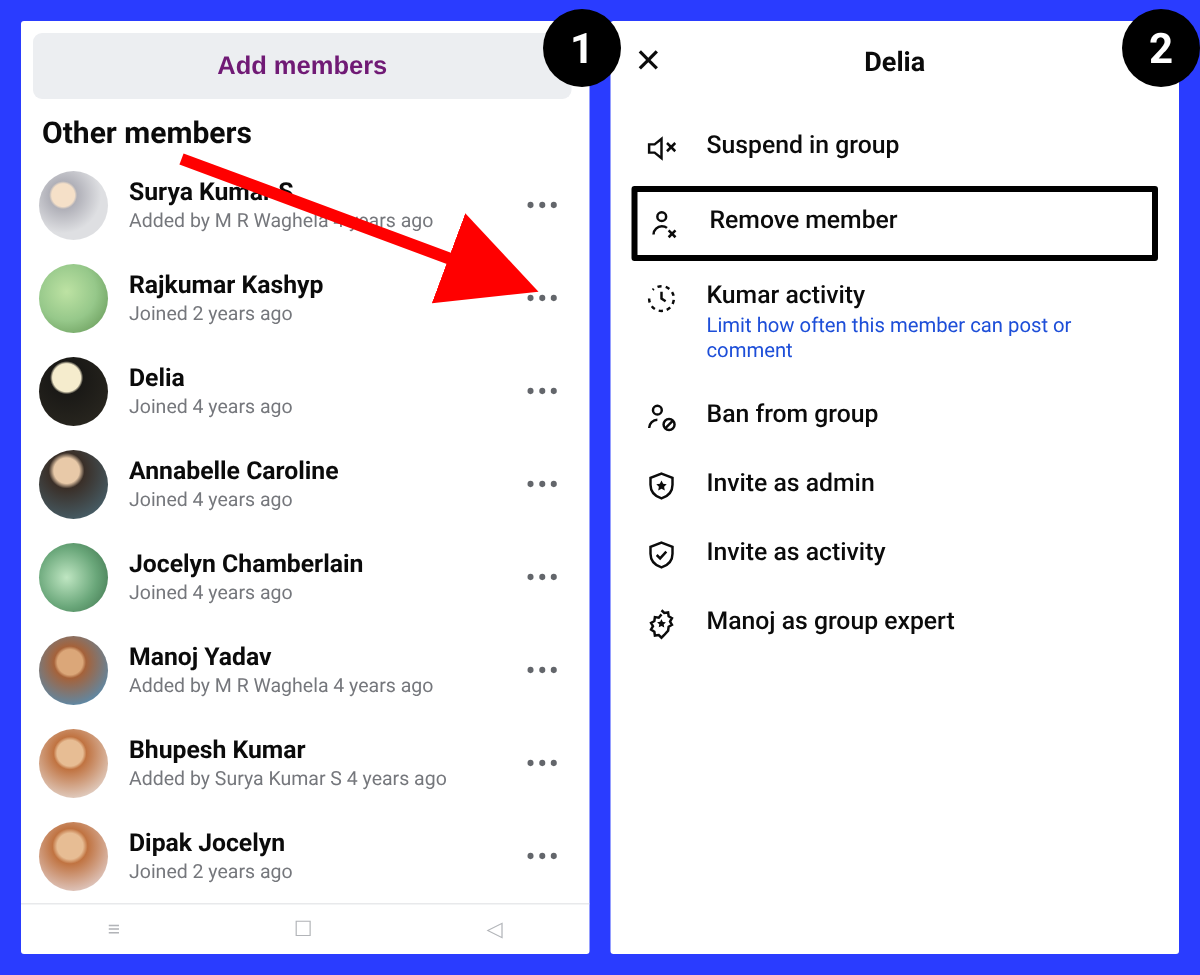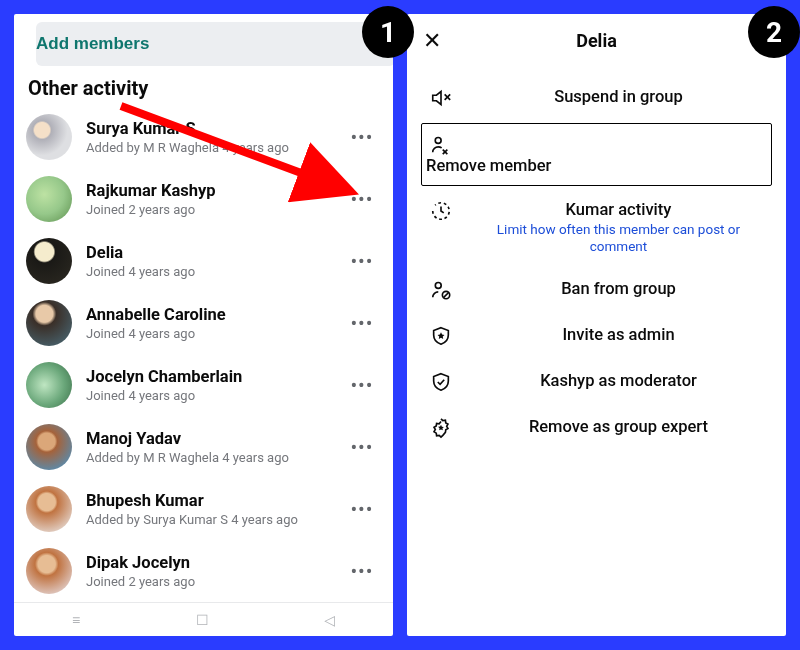--- a/index.html
+++ b/index.html
@@ -34,29 +34,29 @@
     display: flex;
     align-items: center;
     justify-content: center;
     z-index: 50;
   }
   .step1 { top: 6px; left: 362px; }
   .step2 { top: 6px; left: 748px; }
 
   
   .add-btn {
-    margin: 8px 10px 8px 22px;
+    margin: 8px 10px 8px 8px;
     background: #eceef1;
     border-radius: 6px;
     border: none;
     font-size: 17px;
     font-weight: 600;
     padding: 12px 0;
-    text-align: left;
-    color: #0f766e;
+    text-align: center;
+    color: #701a75;
     width: calc(100% - 20px);
     cursor: pointer;
   }
   .section-title {
     font-size: 20px;
     font-weight: 700;
     padding: 2px 14px 6px 14px;
     color: #0b0b0b;
   }
   .members { flex: 1; overflow-y: auto; }
@@ -109,33 +109,32 @@
   }
   .close-x {
     font-size: 22px; color: #0b0b0b; cursor: pointer;
     width: 28px;
   }
   .sheet-title {
     flex: 1; text-align: center;
     font-size: 18px; font-weight: 700; color: #0b0b0b;
     padding-right: 28px; 
   }
-  .actions { padding: 14px 14px 0 14px; text-align: center; }
+  .actions { padding: 14px 14px 0 14px; }
   .action-row {
     display: flex;
     align-items: flex-start;
     padding: 12px 6px;
     cursor: pointer;
   }
   .action-row.highlight {
-    border: 1px solid #000000;
+    border: 4px solid #000000;
     border-radius: 2px;
     margin: 2px 0;
     padding: 10px 4px;
-    flex-direction: column;
   }
   .action-icon {
     width: 28px; flex:none; margin-right: 16px;
     display:flex; justify-content:center; align-items:flex-start;
     color:#0b0b0b;
   }
   .action-icon svg { width: 22px; height: 22px; }
   .action-text { flex:1; }
   .action-label { font-size: 16.5px; font-weight: 500; color: #0b0b0b; }
   .action-sub { font-size: 13.5px; color: #1d4ed8; margin-top: 2px; line-height: 1.25; }
@@ -157,21 +156,21 @@
   <defs>
     <marker id="ah" viewBox="0 0 10 10" refX="8" refY="5" markerWidth="8" markerHeight="8" orient="auto">
       <path d="M0,0 L10,5 L0,10 z" fill="#ff0000"></path>
     </marker>
   </defs>
   <line x1="6" y1="6" x2="232" y2="90" stroke="#ff0000" stroke-width="8" marker-end="url(#ah)"></line>
 </svg>
 
 <div class="panel">
   <button class="add-btn">Add members</button>
-  <div class="section-title">Other activity</div>
+  <div class="section-title">Other members</div>
 
   <div class="members">
 
     <div class="member-row">
       <div class="avatar a0"></div>
       <div class="m-info">
         <div class="m-name">Surya Kumar S</div>
         <div class="m-sub">Added by M R Waghela 4 years ago</div>
       </div>
       <div class="dots">•••</div>
@@ -324,30 +323,30 @@
     </div>
 
     <div class="action-row">
       <div class="action-icon">
         <svg viewBox="0 0 24 24" fill="none" stroke="currentColor" stroke-width="1.8">
           <path d="M12 3l8 3v5c0 5-3.5 8.5-8 10-4.5-1.5-8-5-8-10V6l8-3z"></path>
           <polyline points="8.5 12 11 14.5 15.5 9.5"></polyline>
         </svg>
       </div>
       <div class="action-text">
-          <div class="action-label">Kashyp as moderator</div>
+          <div class="action-label">Invite as activity</div>
         </div>
     </div>
 
     <div class="action-row">
       <div class="action-icon">
         <svg viewBox="0 0 24 24" fill="none" stroke="currentColor" stroke-width="1.8">
           <path d="M12 2l2 2 2.8-.4.4 2.8 2.4 1.4-1.4 2.4 1.4 2.4-2.4 1.4-.4 2.8L14 20l-2 2-2-2-2.8.4-.4-2.8L4.4 16l1.4-2.4L4.4 11.2 6.8 9.8l.4-2.8L10 7.4 12 5"></path>
           <path d="M12 8.5l1 2 2.2.3-1.6 1.5.4 2.2L12 13.5l-2 .9.4-2.2-1.6-1.5 2.2-.3 1-2z" fill="currentColor" stroke="none"></path>
         </svg>
       </div>
       <div class="action-text">
-          <div class="action-label">Remove as group expert</div>
+          <div class="action-label">Manoj as group expert</div>
         </div>
     </div>
 
   </div>
 </div>
 
 </body></html>

